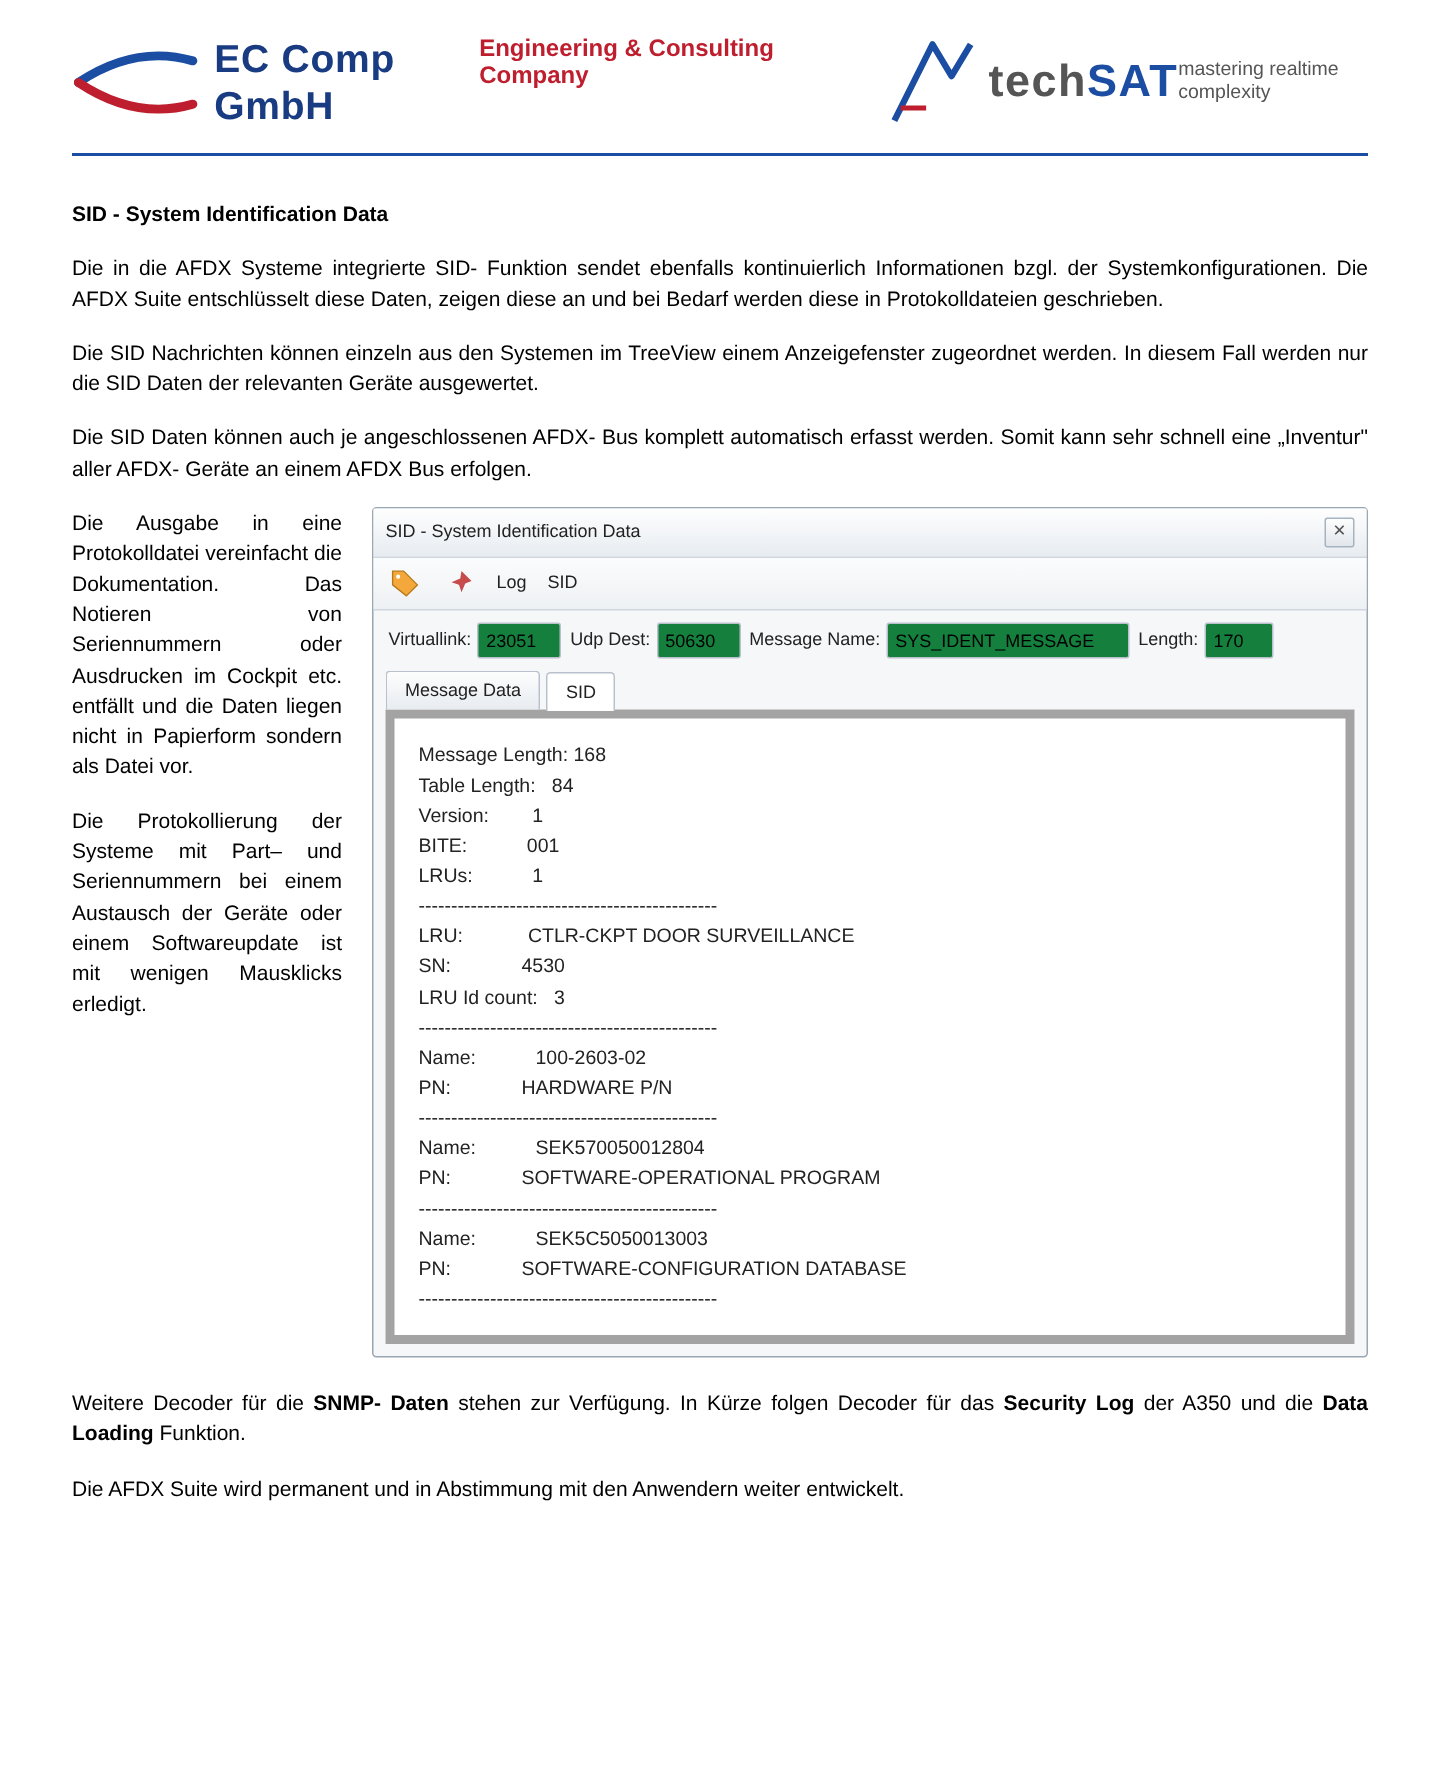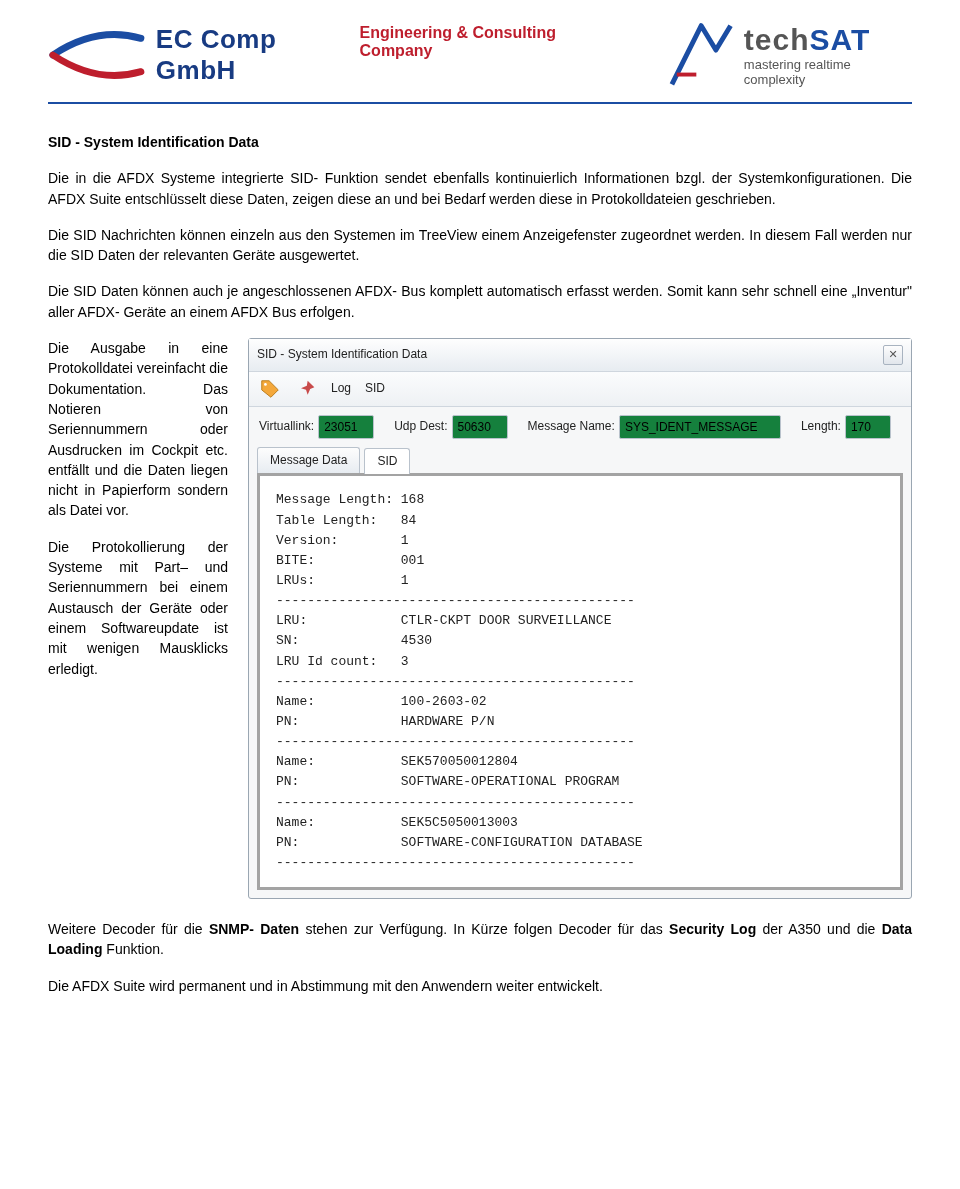--- a/index.html
+++ b/index.html
@@ -7,44 +7,44 @@
   .header{display:flex;align-items:flex-start;gap:20px;margin-bottom:10px}
   .logo-ec{display:flex;align-items:center;gap:10px}
   .ec-swirl{width:100px;height:70px;position:relative}
   .ec-swirl svg{width:100%;height:100%}
   .ec-text{display:flex;flex-direction:row}
   .ec-name{font-size:26px;font-weight:700;color:#183b82;letter-spacing:.5px}
   .ec-sub{font-size:16px;font-weight:700;color:#be1e2d}
   .logo-tech{display:flex;align-items:center;gap:8px;margin-left:20px}
   .ts-mark{width:70px;height:70px}
   .ts-mark svg{width:100%;height:100%}
-  .ts-text{display:flex;flex-direction:column}
+  .ts-text{display:flex;}
   .ts-name{font-size:30px;font-weight:700;color:#555;letter-spacing:1px}
   .ts-name .sat{color:#1b4da3}
   .ts-sub{font-size:13px;color:#555}
   .divider{height:2px;background:#1b4da3;margin:12px 0 28px 0}
   .content{font-size:14px;line-height:1.45}
   .content h3{font-size:14px;font-weight:700;margin:0 0 16px 0}
   .content p{margin:0 0 16px 0;text-align:justify}
   .two-col{display:flex;gap:20px;margin-bottom:20px}
   .left-col{flex:0 0 180px;font-size:14px;text-align:justify}
   .left-col p{margin:0 0 16px 0}
   .ss-wrap{flex:1}
   .ss{border:1px solid #9aa6b2;border-radius:3px;background:#f6f7f8;font-family:"Segoe UI",Tahoma,sans-serif;font-size:12px;color:#222}
   .ss-title{display:flex;align-items:center;justify-content:space-between;padding:6px 8px;border-bottom:1px solid #cfd6de;background:linear-gradient(#fefefe,#e7ecf1)}
   .ss-close{width:18px;height:18px;border:1px solid #a8b3c0;border-radius:2px;background:linear-gradient(#fdfdfd,#e1e6ec);display:flex;align-items:center;justify-content:center;font-size:11px;color:#555;cursor:default}
   .ss-tool{display:flex;align-items:center;gap:14px;padding:6px 10px;border-bottom:1px solid #cfd6de;background:linear-gradient(#fbfcfd,#eef1f4)}
   .ico{width:22px;height:22px;display:inline-flex;align-items:center;justify-content:center}
-  .ss-row{display:flex;align-items:center;gap:20px;padding:8px 10px;flex-wrap:wrap}
+  .ss-row{display:flex;align-items:center;gap:6px;padding:8px 10px;flex-wrap:wrap}
   .field{display:flex;align-items:center;gap:4px}
   .field input{border:1px solid #b9c2cc;border-radius:2px;padding:2px 5px;font-size:12px;background:#15803d;height:18px;box-sizing:content-box}
   .tabs{display:flex;gap:4px;padding:0 8px}
   .tab{padding:4px 12px;border:1px solid #b9c2cc;border-bottom:none;border-radius:3px 3px 0 0;background:linear-gradient(#fdfdfd,#e7ecf1);font-size:12px;cursor:default}
   .tab.active{background:#fff;font-weight:400;position:relative;top:1px}
-  .tab-body{margin:0 8px 8px 8px;border:3px solid #a3a3a3;background:#fff;padding:14px 16px;font-family:Liberation Mono, monospace;font-size:13px;line-height:1.55;white-space:pre}
+  .tab-body{margin:0 8px 8px 8px;border:6px solid #a3a3a3;background:#fff;padding:14px 16px;font-family:Liberation Sans, sans-serif;font-size:13px;line-height:1.55;white-space:pre}
   .footer-text p{margin:0 0 16px 0;text-align:justify}
   strong{font-weight:700}
 </style>
 </head>
 <body>
 
 <div class="page">
 
   <div class="header">
     <div class="logo-ec">

